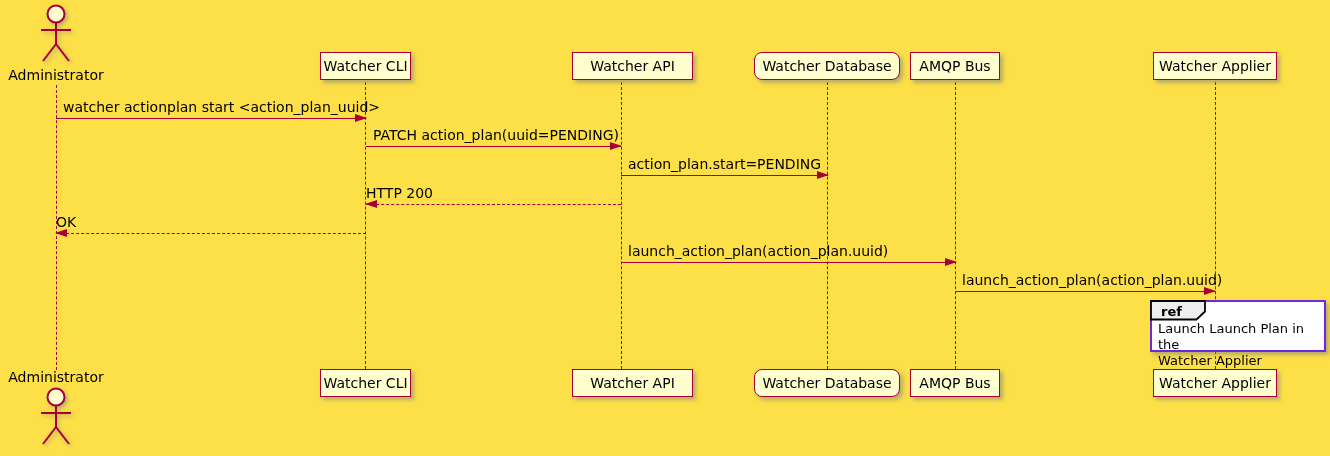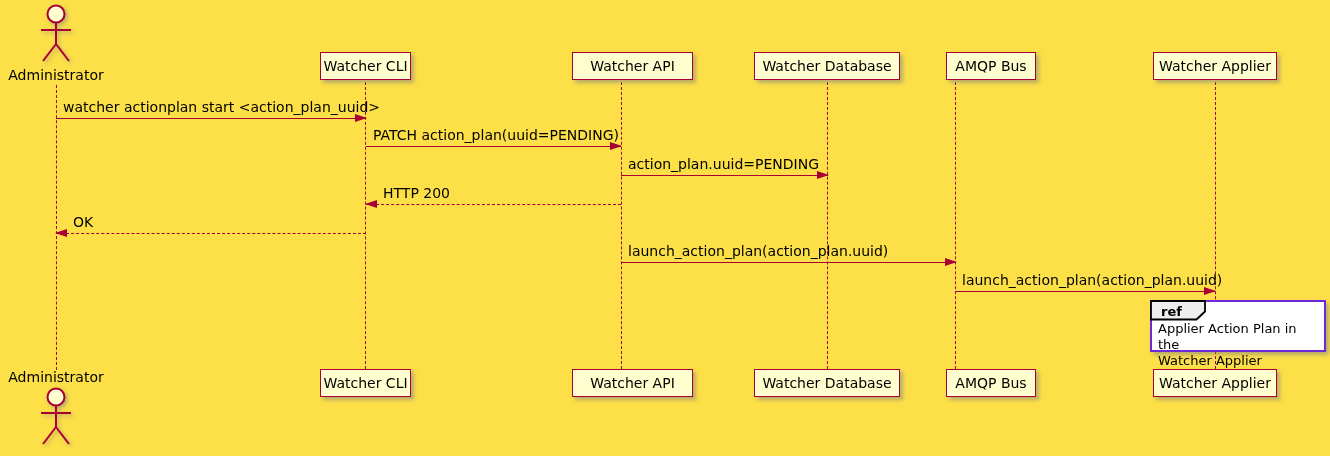--- a/index.html
+++ b/index.html
@@ -35,42 +35,42 @@
     box-shadow:3px 3px 4px rgba(130,130,130,.55);
     display:flex;align-items:center;justify-content:center;
     font-size:14px;line-height:1;white-space:nowrap;
     box-sizing:border-box;padding:0 6px;
     z-index:3;
   }
   .row-top{top:52px;}
   .row-bottom{top:369px;}
   .pb-cli{left:320px;width:91px;}
   .pb-api{left:572px;width:121px;}
-  .pb-db{left:754px;width:146px;}
-  .pb-amqp{left:910px;width:90px;margin-left:36px;}
+  .pb-db{left:754px;width:146px;border-radius:8px;}
+  .pb-amqp{left:910px;width:90px;}
   .pb-applier{left:1153px;width:124px;}
   
   .actor-svg{position:absolute;z-index:3;filter:drop-shadow(2.5px 2.5px 2px rgba(130,130,130,.6));}
   .actor-top{left:16px;top:3px;}
   .actor-bottom{left:16px;top:386px;}
   .actor-label{
     position:absolute;left:0;width:112px;text-align:center;
     font-size:14px;line-height:15px;white-space:nowrap;z-index:3;
   }
   .al-top{top:68px;}
   .al-bottom{top:370px;}
   
   .msg{position:absolute;height:0;z-index:2;}
   .msg .line{position:absolute;left:0;right:0;top:0;border-top:1px solid var(--accent);}
   .msg.dashed .line{border-top-style:dashed;}
   .msg .label{
     position:absolute;left:7px;bottom:3px;
     font-size:14px;white-space:nowrap;
   }
-  .msg.dashed .label{left:17px;text-align:center;}
+  .msg.dashed .label{left:0;text-align:center;}
   .head{position:absolute;width:0;height:0;top:-4px;}
   .head-r{right:-1px;border-left:12px solid var(--accent);border-top:4px solid transparent;border-bottom:4px solid transparent;}
   .head-l{left:-1px;border-right:12px solid var(--accent);border-top:4px solid transparent;border-bottom:4px solid transparent;}
   #msg1{left:56px;top:118px;width:310px;}
   #msg2{left:366px;top:146px;width:255px;}
   #msg3{left:621px;top:175px;width:207px;}
   #msg4{left:366px;top:204px;width:255px;}
   #msg5{left:56px;top:233px;width:310px;}
   #msg6{left:621px;top:262px;width:335px;}
   #msg7{left:955px;top:291px;width:260px;}
@@ -157,21 +157,21 @@
     <span class="label">watcher actionplan start &lt;action_plan_uuid&gt;</span>
     <div class="line"></div>
     <div class="head head-r"></div>
   </div>
   <div class="msg" id="msg2">
     <span class="label">PATCH action_plan(uuid=PENDING)</span>
     <div class="line"></div>
     <div class="head head-r"></div>
   </div>
   <div class="msg" id="msg3">
-    <span class="label">action_plan.uuid=PENDING</span>
+    <span class="label">action_plan.start=PENDING</span>
     <div class="line"></div>
     <div class="head head-r"></div>
   </div>
   <div class="msg dashed" id="msg4">
     <span class="label">HTTP 200</span>
     <div class="line"></div>
     <div class="head head-l"></div>
   </div>
   <div class="msg dashed" id="msg5">
     <span class="label">OK</span>
@@ -188,18 +188,18 @@
     <div class="line"></div>
     <div class="head head-r"></div>
   </div>
 
   <div class="ref">
     <svg class="ref-tab" width="62" height="21" viewBox="0 0 62 21">
       <path d="M1,1 L55,1 L55,11.5 L46.5,19.5 L1,19.5 Z" fill="#EEEEEE" stroke="#000000" stroke-width="1.8"></path>
     </svg>
     <span class="ref-keyword">ref</span>
     <div class="ref-body">
-      <div>Applier Action Plan in the</div>
+      <div>Launch Launch Plan in the</div>
       <div>Watcher Applier</div>
     </div>
   </div>
 
 </div>
 
 </body></html>

